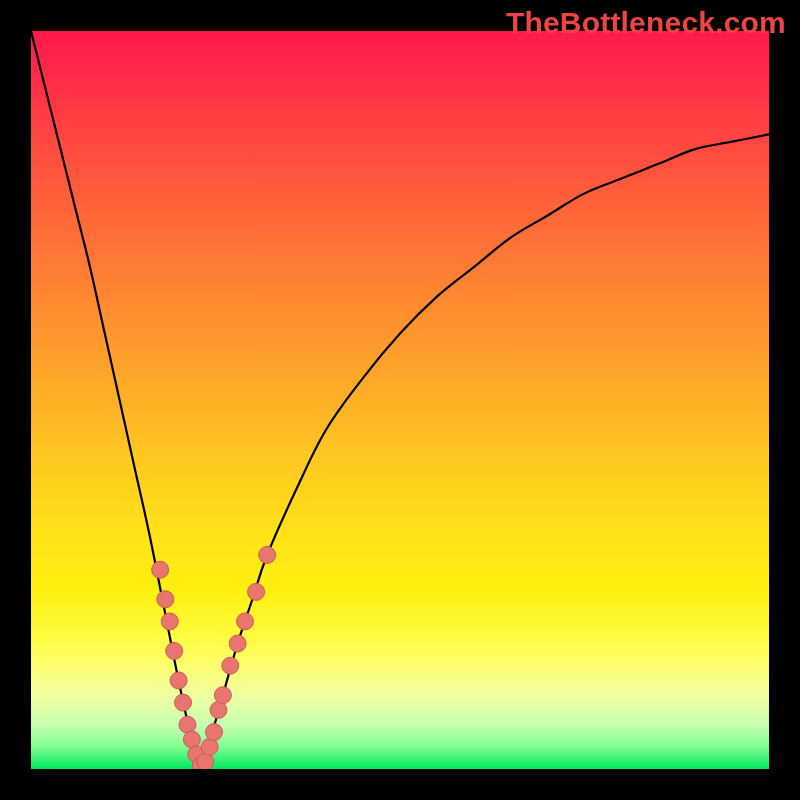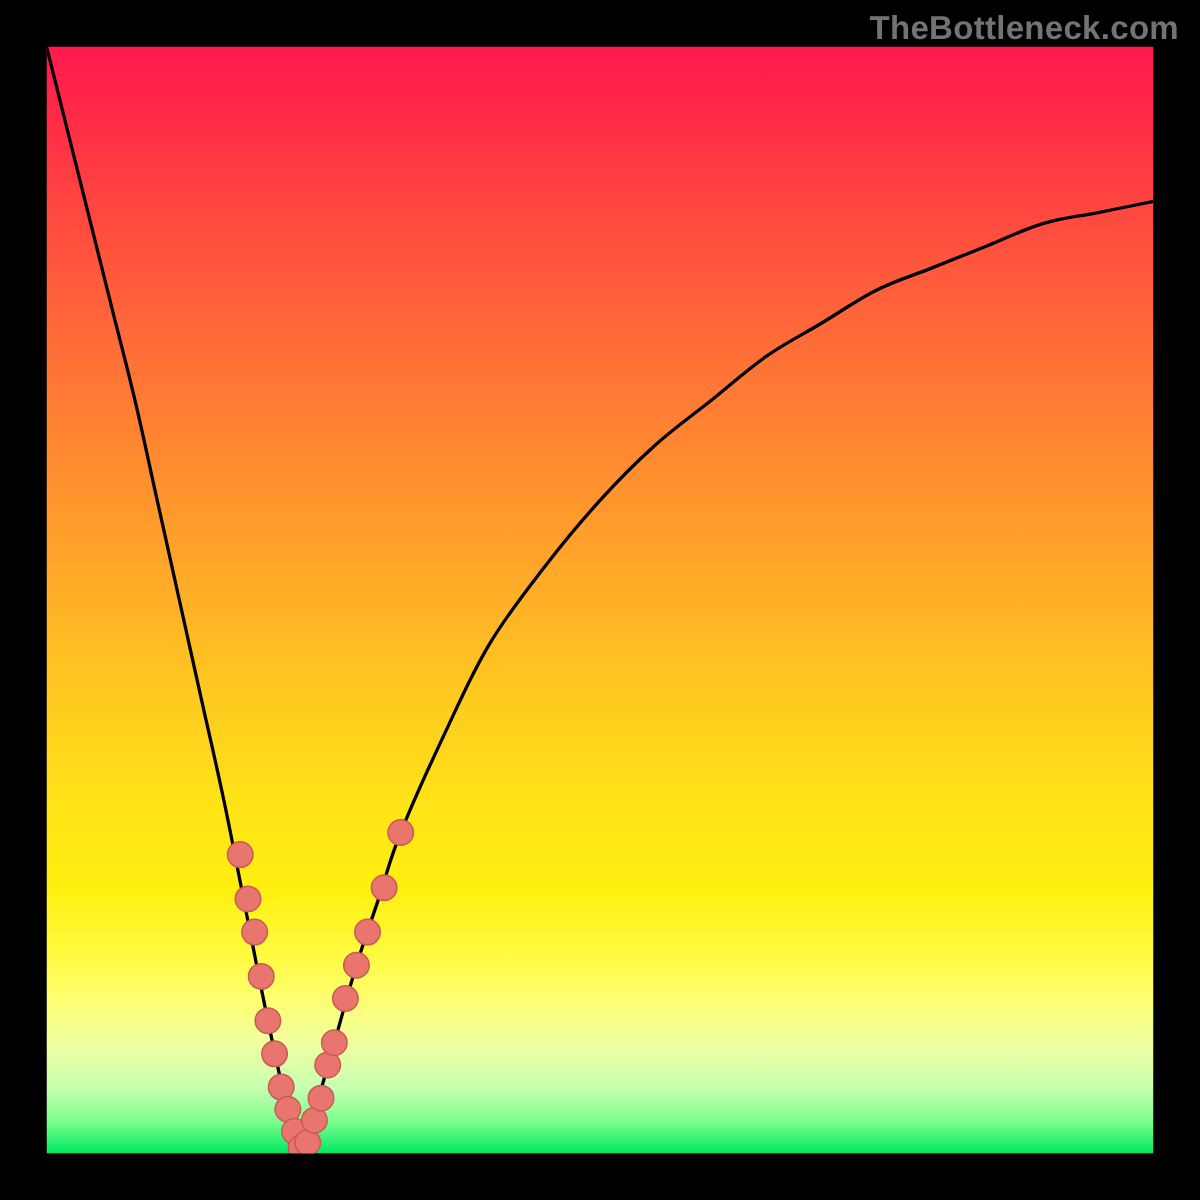--- a/index.html
+++ b/index.html
@@ -44,23 +44,23 @@
       #feff70 86%,
       #f0ffa0 90%,
       #c8ffb0 94%,
       #80ff90 97%,
       #00e860 100%);
   }
   .watermark {
     position: absolute;
     top: 6px;
     right: 14px;
-    font-size: 22px;
+    font-size: 30px;
     font-weight: 600;
-    color: #737373;
+    color: #ef4444;
     letter-spacing: 0.2px;
     user-select: none;
   }
   svg.curve {
     position: absolute;
     inset: 0;
     width: 738px;
     height: 738px;
   }
   .marker {

